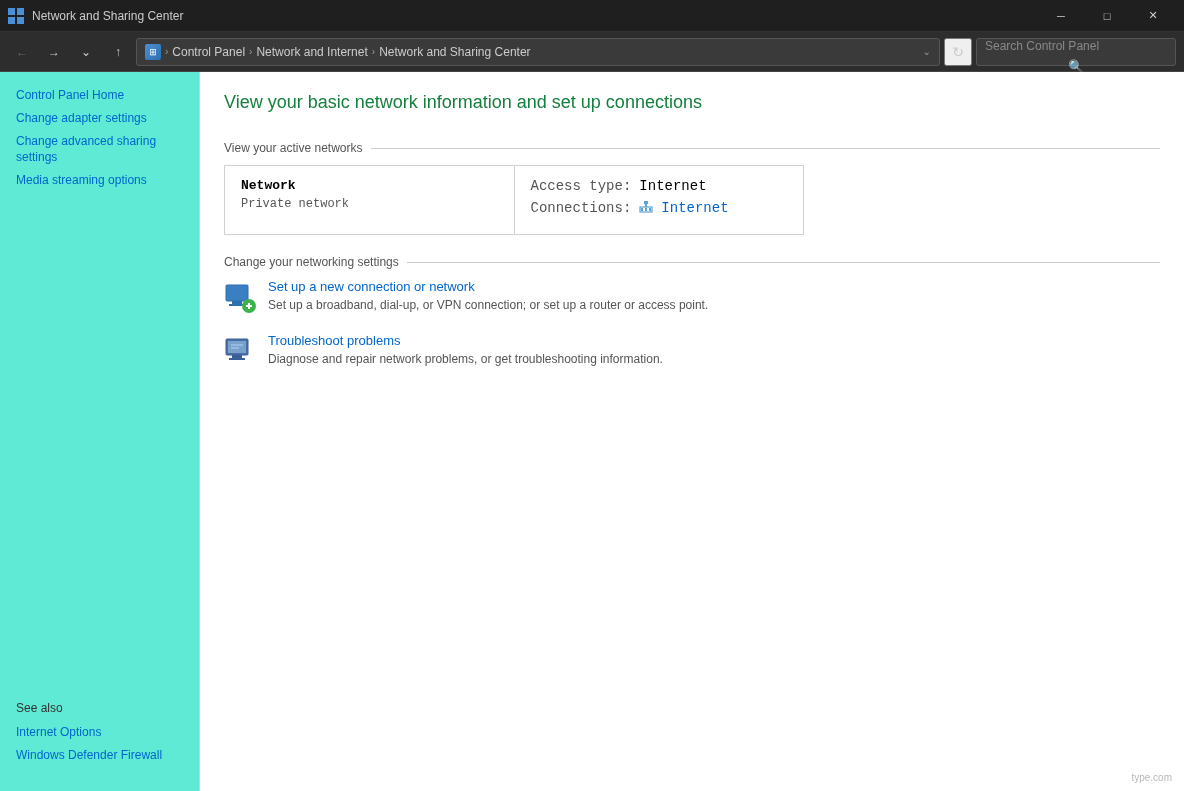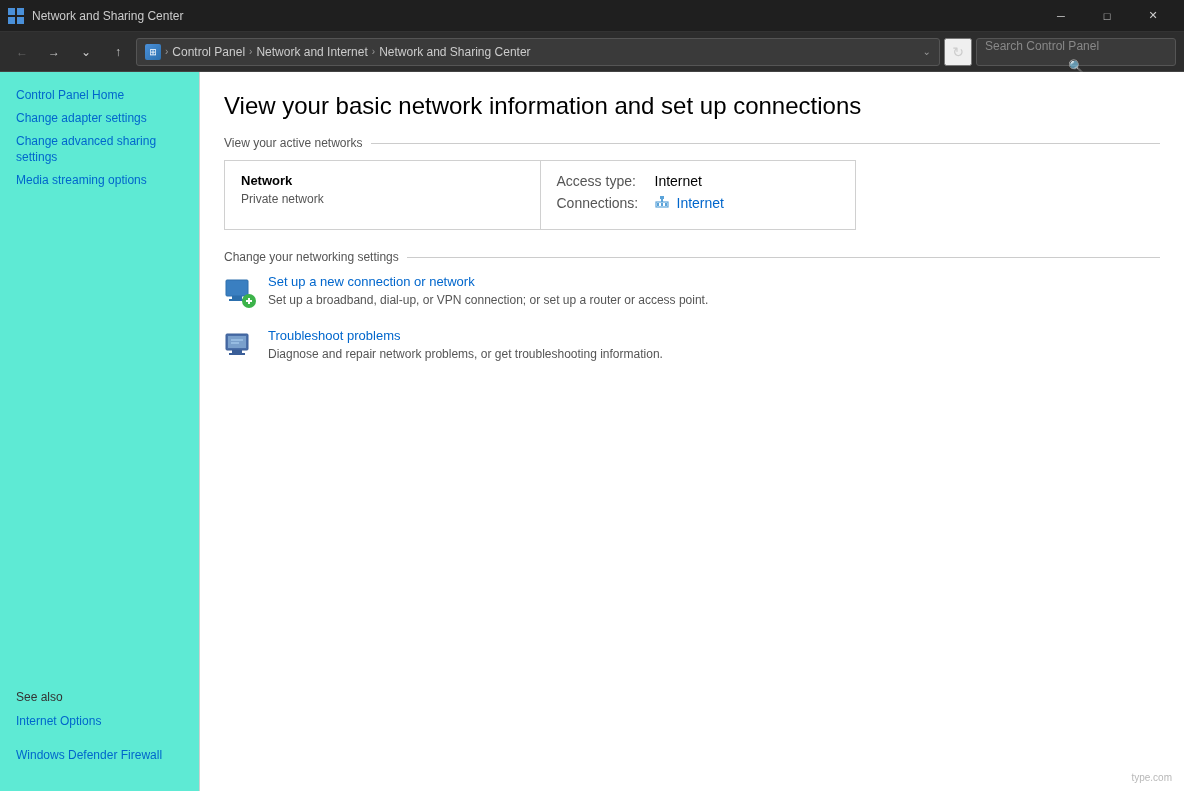--- a/index.html
+++ b/index.html
@@ -192,24 +192,24 @@
 
     
     .content {
       flex: 1;
       background: white;
       padding: 20px 24px;
       overflow-y: auto;
     }
 
     .page-title {
-      font-size: 24px;
-      color: #000000;
+      font-size: 18px;
+      color: #15803d;
       font-weight: normal;
-      margin-bottom: 16px;
+      margin-bottom: 28px;
     }
 
     .section-header {
       color: #555;
       font-size: 12px;
       margin-bottom: 10px;
       display: flex;
       align-items: center;
       gap: 8px;
     }
@@ -217,21 +217,22 @@
       content: '';
       flex: 1;
       height: 1px;
       background: #ccc;
     }
 
     
     .network-box {
       border: 1px solid #d0d0d0;
       margin-bottom: 20px;
-      width: 632px;
+      width: 580px;
+      font-family: Liberation Mono, monospace;
     }
     .network-row {
       display: flex;
       min-height: 60px;
     }
     .network-left {
       flex: 1;
       padding: 12px 16px;
       border-right: 1px solid #d0d0d0;
     }
@@ -376,21 +377,21 @@
   <div class="sidebar">
     <div class="sidebar-top">
       <a class="sidebar-link">Control Panel Home</a>
       <a class="sidebar-link">Change adapter settings</a>
       <a class="sidebar-link" style="display:block;padding:3px 16px;line-height:1.4;">Change advanced sharing settings</a>
       <a class="sidebar-link">Media streaming options</a>
     </div>
     <div class="sidebar-bottom">
       <div class="sidebar-see-also">See also</div>
       <a class="sidebar-link" style="padding-left:0;">Internet Options</a>
-      <a class="sidebar-link" style="padding-left:0;margin-top:11px;">Windows Defender Firewall</a>
+      <a class="sidebar-link" style="padding-left:0;">Windows Defender Firewall</a>
     </div>
   </div>
 
   <div class="content">
     <h1 class="page-title">View your basic network information and set up connections</h1>
 
     <div class="section-header">
       <span>View your active networks</span>
     </div>
 

